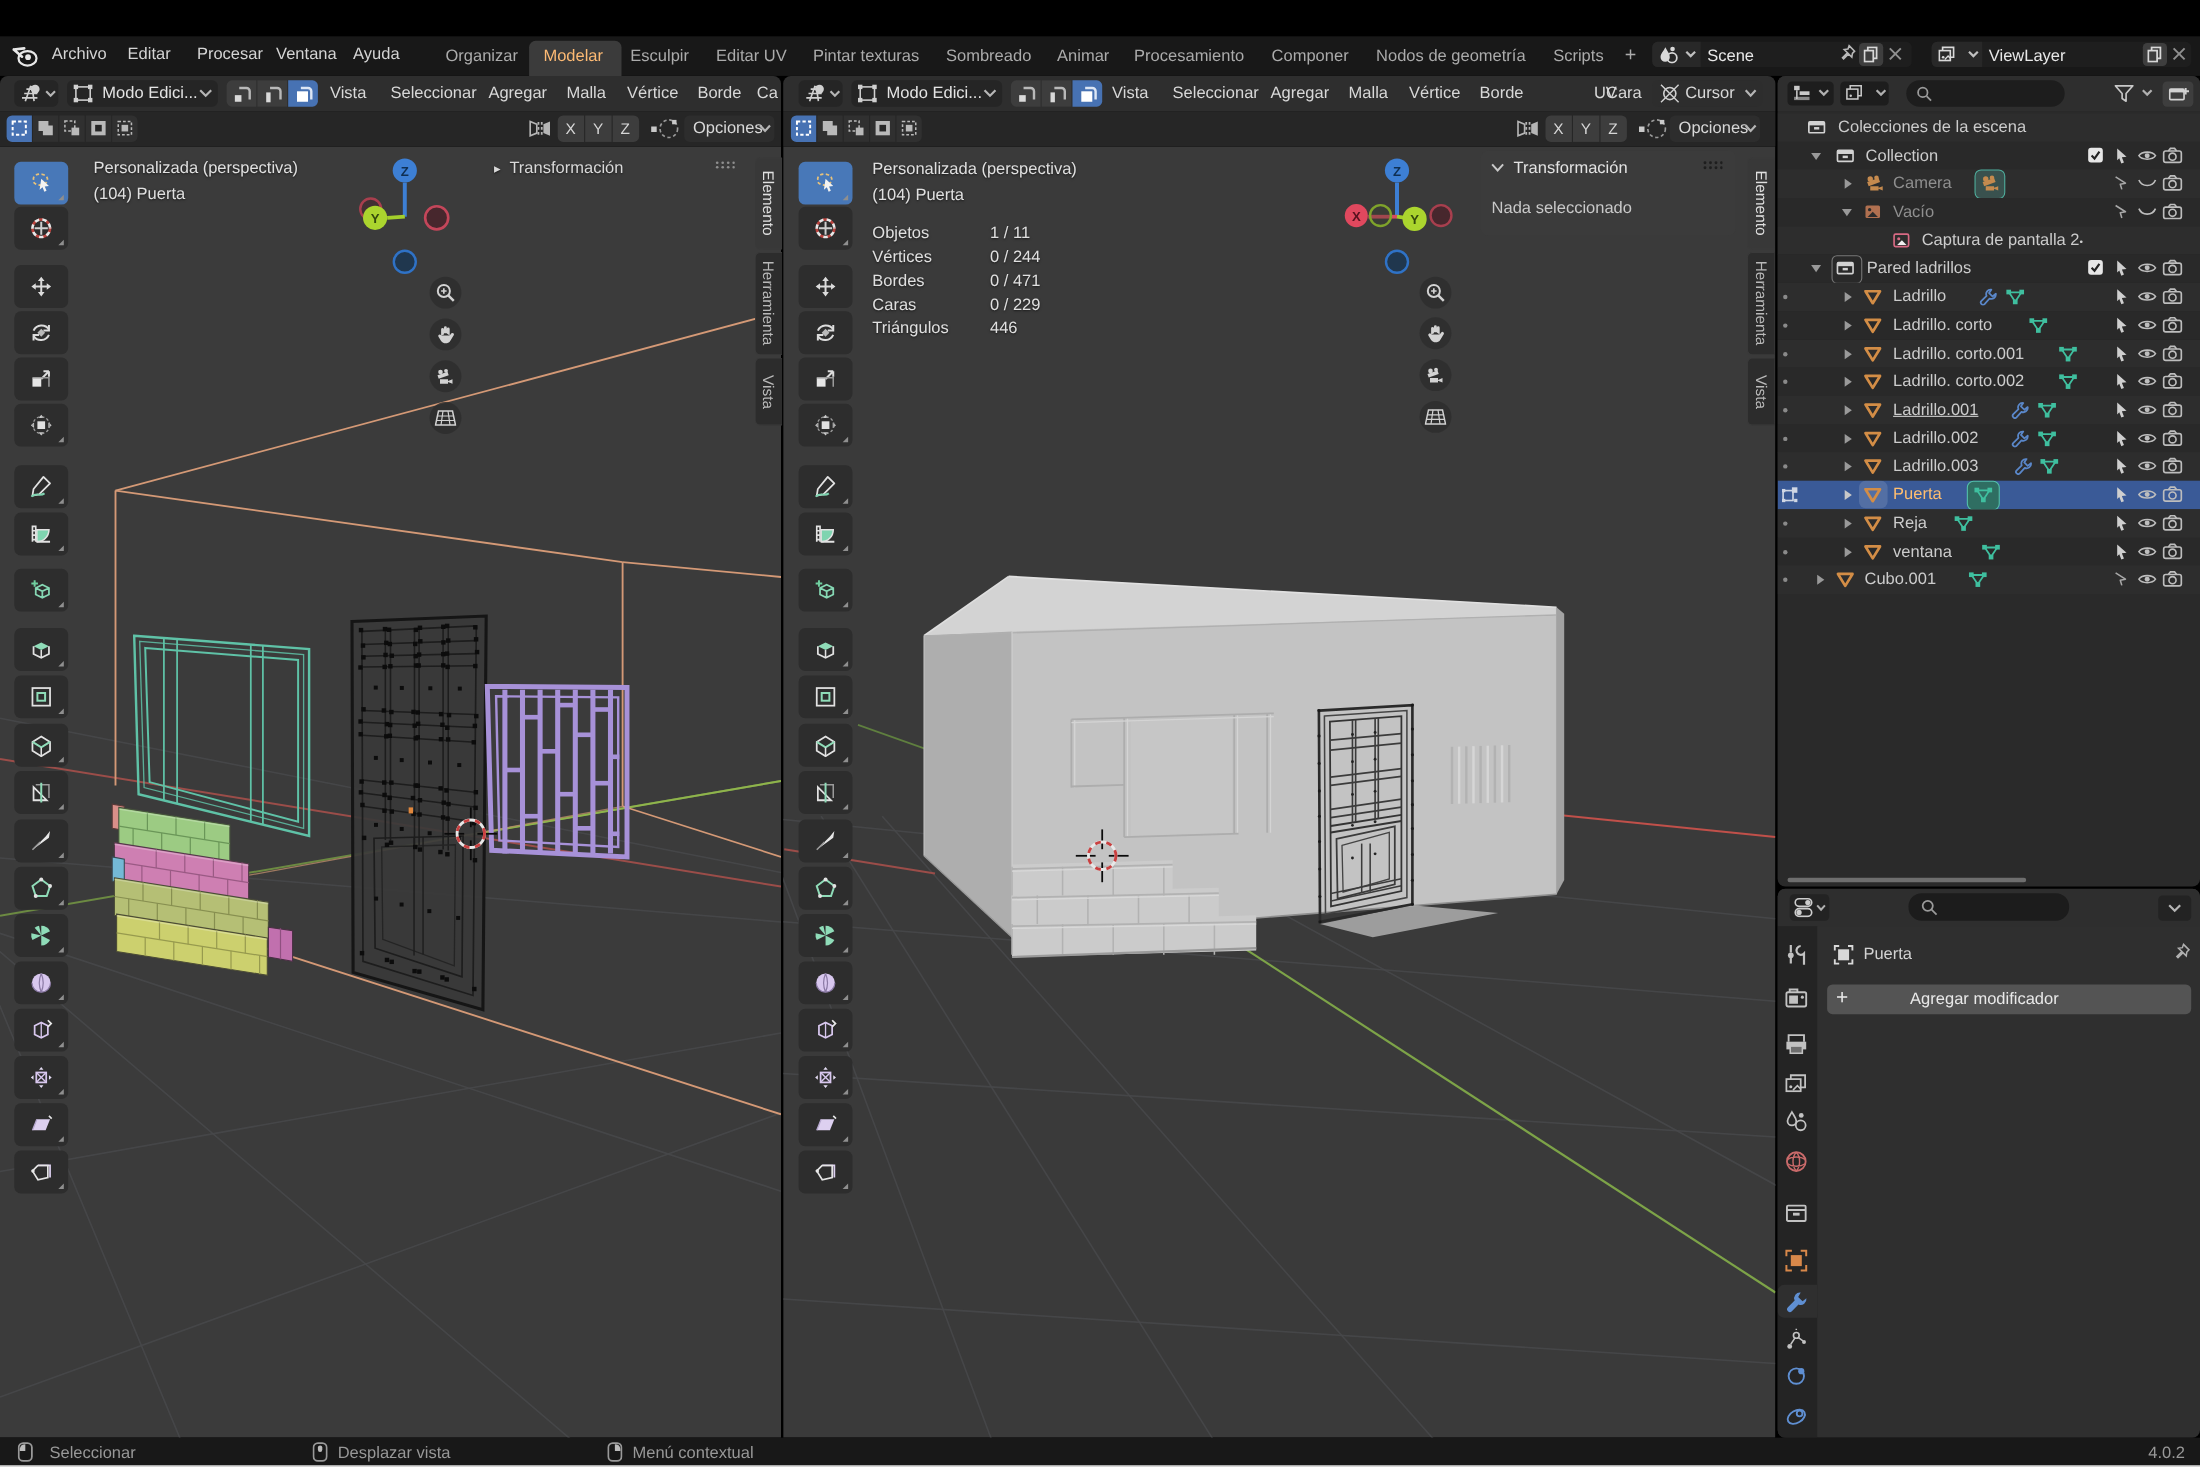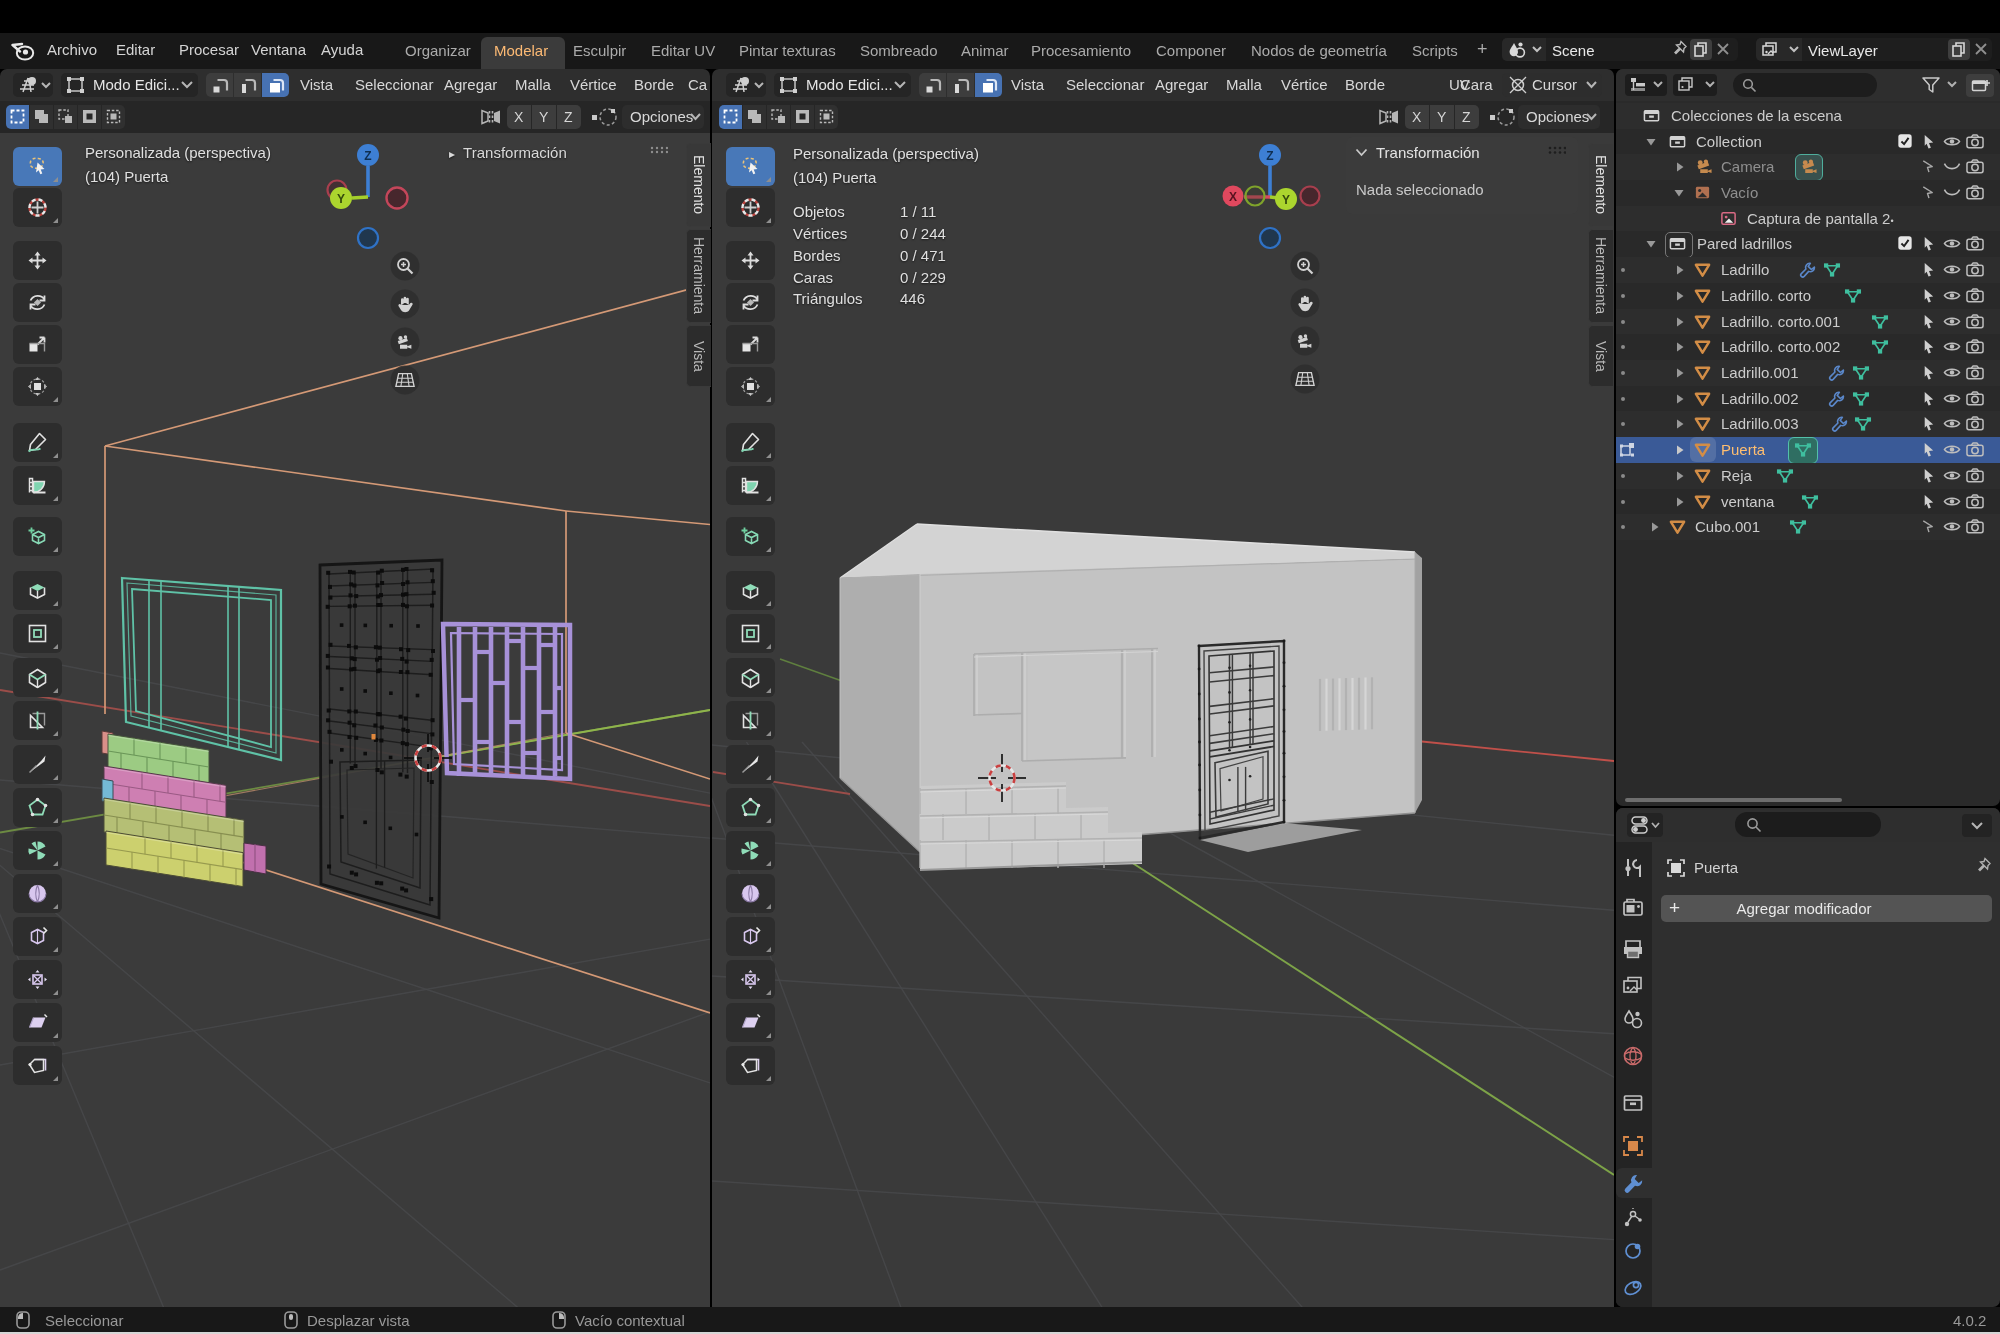--- a/index.html
+++ b/index.html
@@ -1279,21 +1279,21 @@
         </svg>
       </div>
     <div class="orow" style="top:291px;background:#2d2d2d;">
         <div class="abs" style="left:5px;top:11px;width:4px;height:4px;border-radius:50%;background:#8a8a8a;"></div>
         <svg class="abs" style="left:59px;top:7px;" width="10" height="12" viewBox="0 0 10 12">
           <path d="M2 1.5 L8.5 6 L2 10.5 Z" fill="#999"></path>
         </svg>
         <svg class="abs" style="left:78px;top:4px;" width="17" height="17" viewBox="0 0 17 17">
           <use href="#s-mesh" width="17" height="17"></use>
         </svg>
-        <div class="olab" style="left:105px;">Ladrillo.001</div>
+        <div class="olab" style="left:105px;text-decoration:underline;">Ladrillo.001</div>
         <svg class="abs" style="left:211px;top:4px;" width="18" height="17" viewBox="0 0 18 17">
           <use href="#s-wrench" width="18" height="17"></use>
         </svg>
         <svg class="abs" style="left:235px;top:4px;" width="20" height="17" viewBox="0 0 20 17">
           <use href="#s-node" width="20" height="17"></use>
         </svg>
         <svg class="abs" style="left:304px;top:4px;" width="17" height="17" viewBox="0 0 17 17">
           <use href="#s-ptr" width="17" height="17"></use>
         </svg>
         <svg class="abs" style="left:326px;top:4px;" width="20" height="17" viewBox="0 0 20 17">
@@ -1551,17 +1551,17 @@
     <div class="sbt" style="left:45px;">Seleccionar</div>
     <svg class="abs" style="left:284px;top:4px;" width="14" height="18" viewBox="0 0 14 18">
       <rect x="1" y="1" width="12" height="16" rx="4" fill="none" stroke="#999" stroke-width="1.6"></rect>
       <rect x="5" y="3" width="4" height="6" rx="2" fill="#bbb"></rect>
     </svg>
     <div class="sbt" style="left:307px;">Desplazar vista</div>
     <svg class="abs" style="left:552px;top:4px;" width="14" height="18" viewBox="0 0 14 18">
       <rect x="1" y="1" width="12" height="16" rx="4" fill="none" stroke="#999" stroke-width="1.6"></rect>
       <path d="M12 8 L7 8 L7 2 a5 5 0 0 1 5 4 Z" fill="#bbb"></path>
     </svg>
-    <div class="sbt" style="left:575px;">Vacío contextual</div>
+    <div class="sbt" style="left:575px;">Menú contextual</div>
     <div class="sbt" style="left:1953px;">4.0.2</div>
   </div>
   <div id="bstrip"></div>
 </div>
 
 </body></html>

